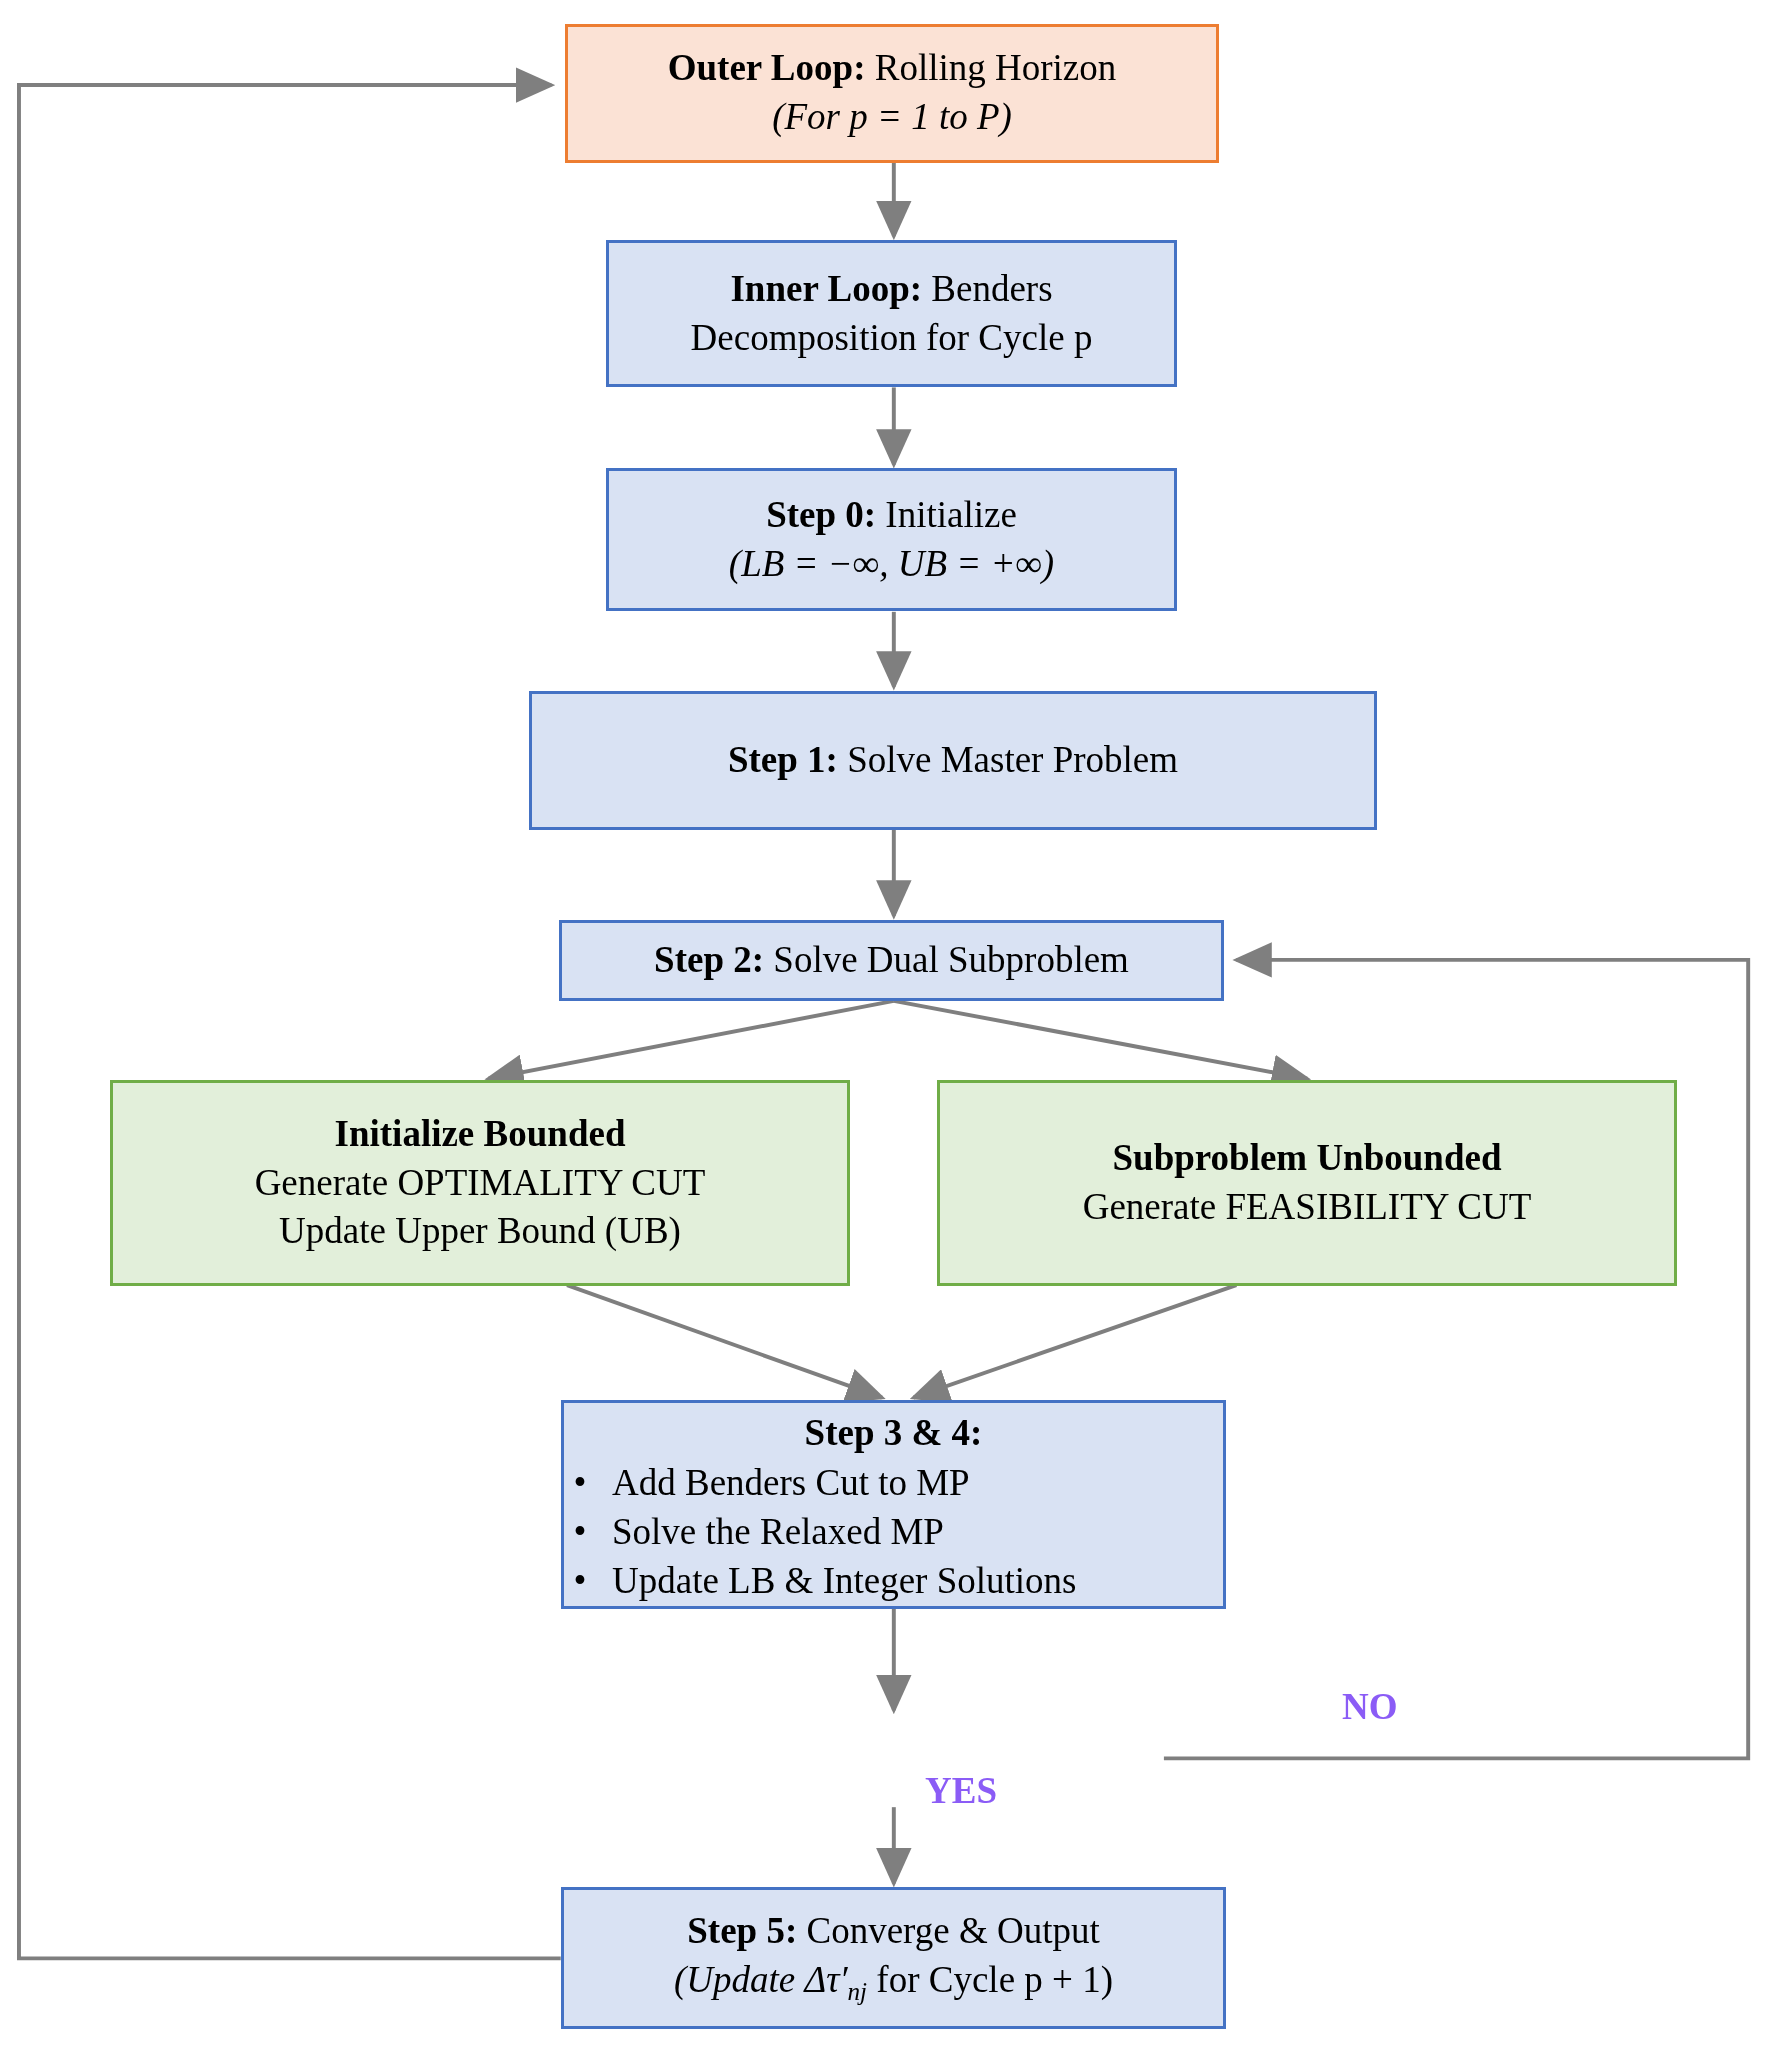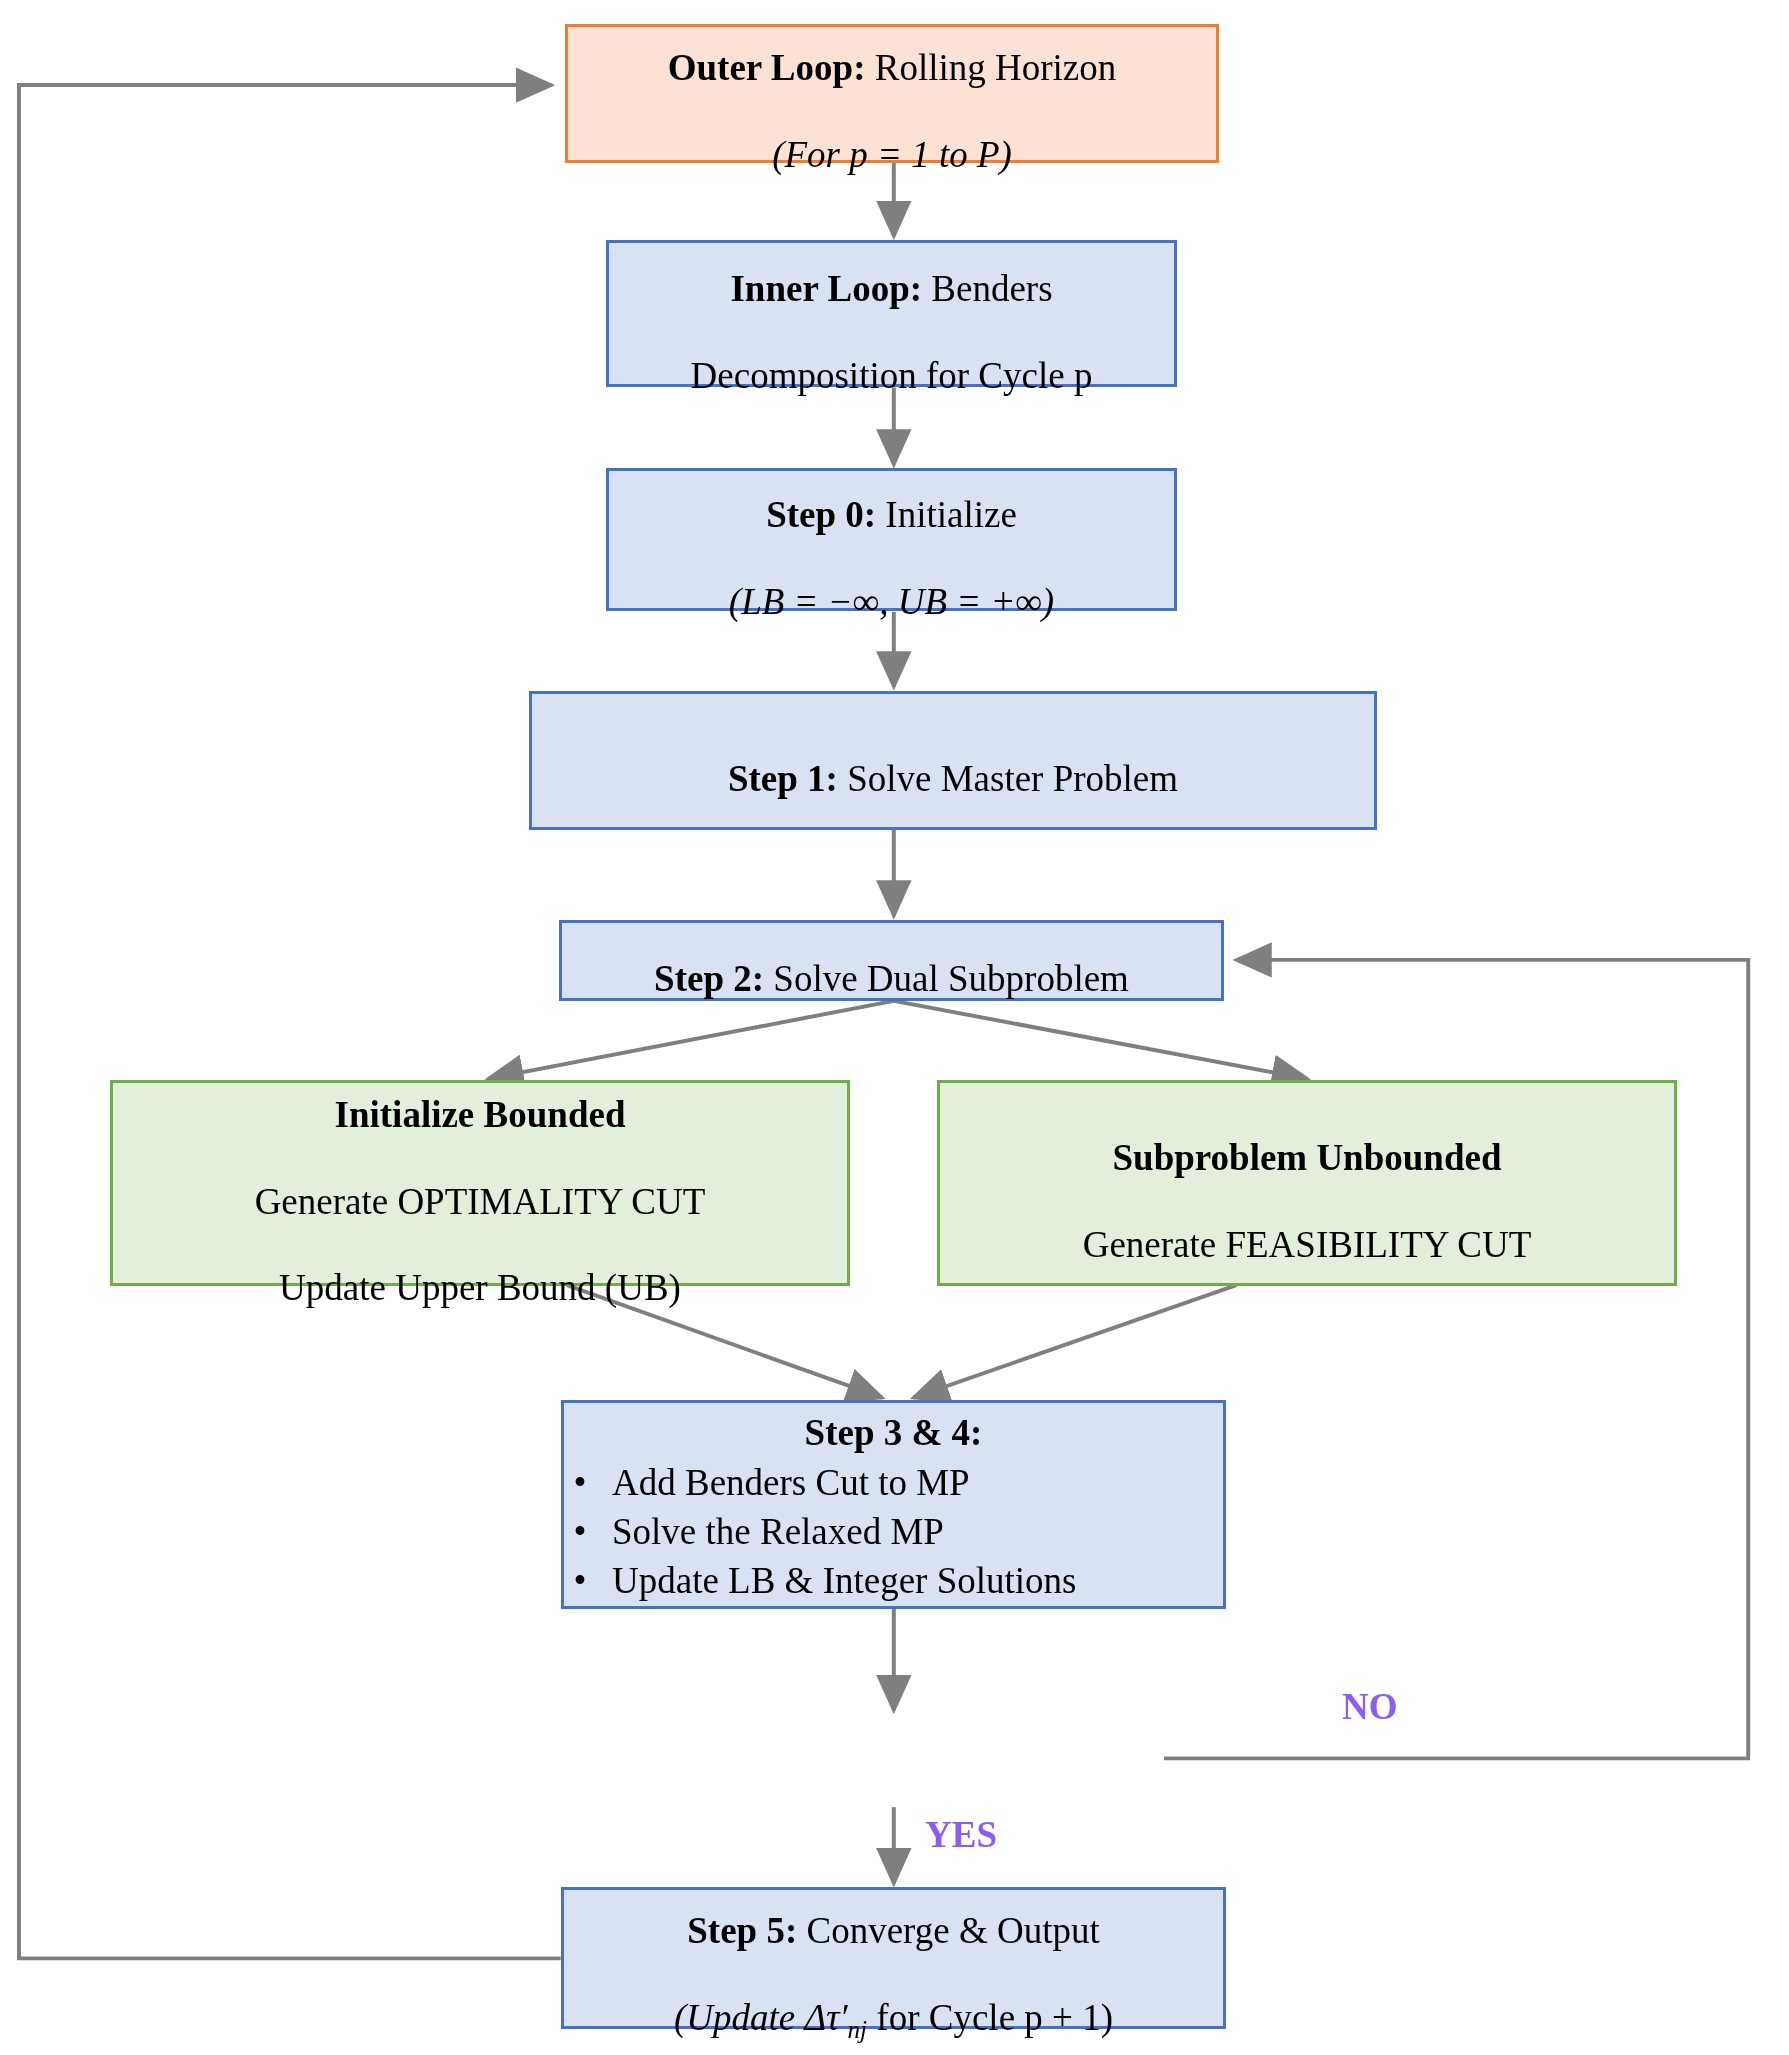--- a/index.html
+++ b/index.html
@@ -29,21 +29,20 @@
     display: flex;
     flex-direction: column;
     align-items: center;
     justify-content: center;
     text-align: center;
     line-height: 1.32;
   }
   .node .ln {
     display: block;
     white-space: nowrap;
-    margin-top: 38px;
   }
   .node-orange {
     background: #fbe2d5;
     border: 3.1px solid #ed7d31;
   }
   .node-blue {
     background: #d9e2f3;
     border: 3.1px solid #4472c4;
   }
   .node-green {
@@ -164,16 +163,16 @@
     <span class="li">Update LB &amp; Integer Solutions</span>
   </div>
 
 
   <div class="node node-blue" style="left:561px; top:1887px; width:665px; height:142px; font-size:37px;">
     <span class="ln"><b class="b">Step 5:</b><span> Converge &amp; Output</span></span>
     <span class="ln"><span class="it">(Update Δτ′</span><sub style="font-size:0.68em;" class="it">nj</sub><span> for Cycle  p + 1)</span></span>
   </div>
 
   <div class="edge-label" style="left:1342px; top:1685px; font-size:37px;">NO</div>
-  <div class="edge-label" style="left:925px; top:1813px; font-size:37px;">YES</div>
+  <div class="edge-label" style="left:925px; top:1769px; font-size:37px;">YES</div>
 
 </div>
 
 
 </body></html>

